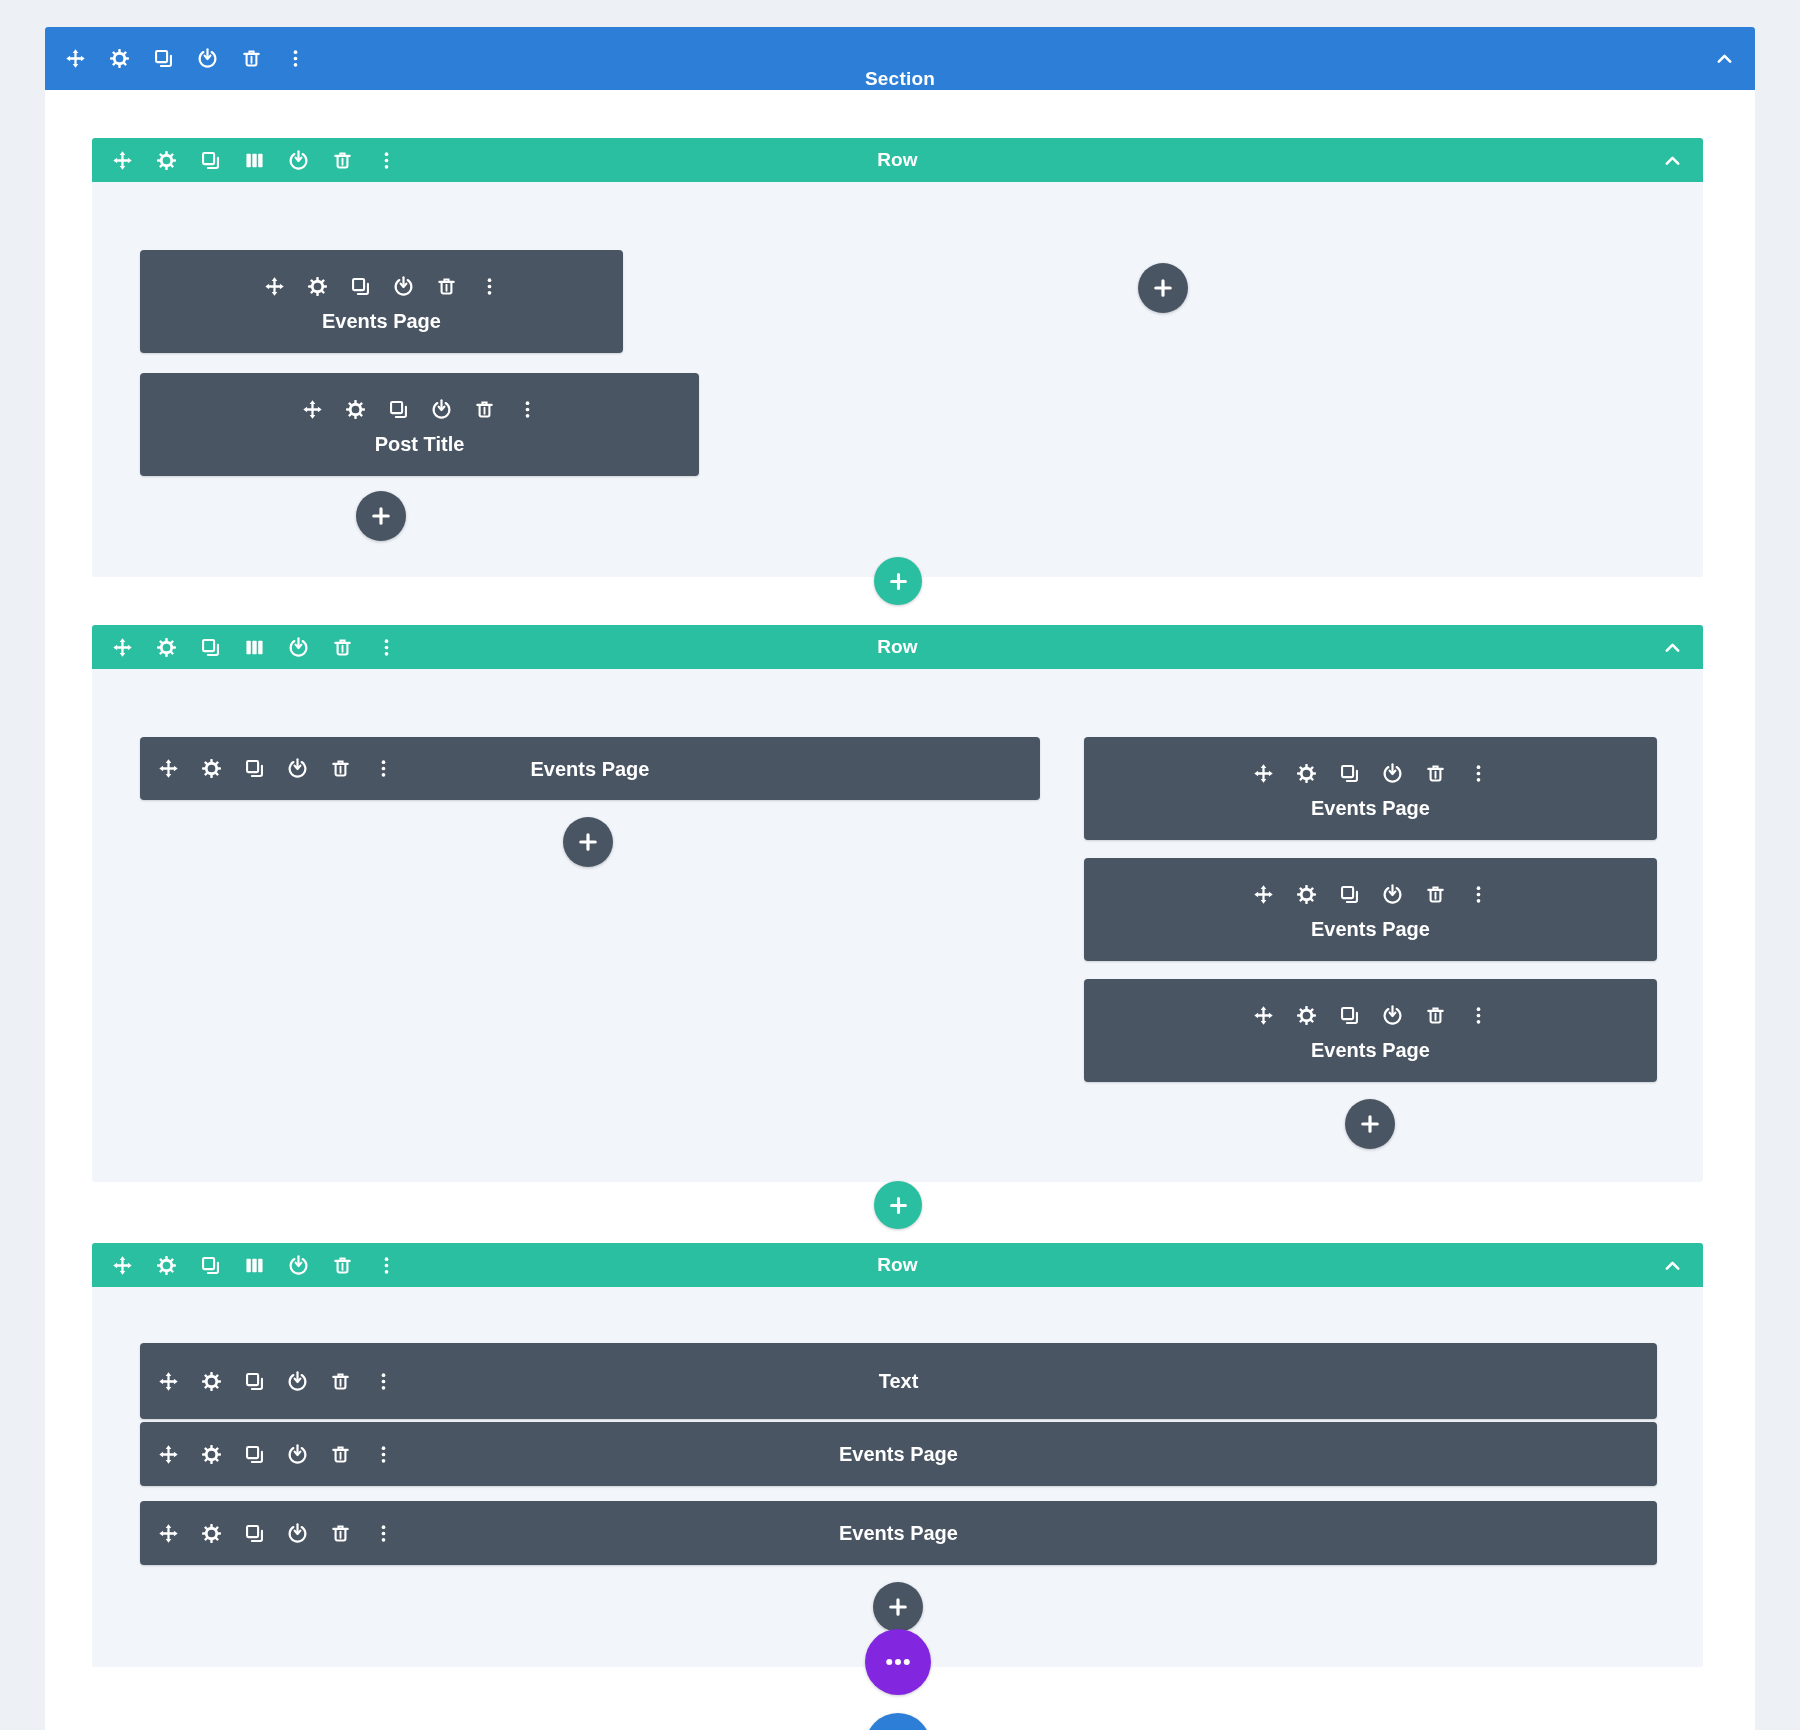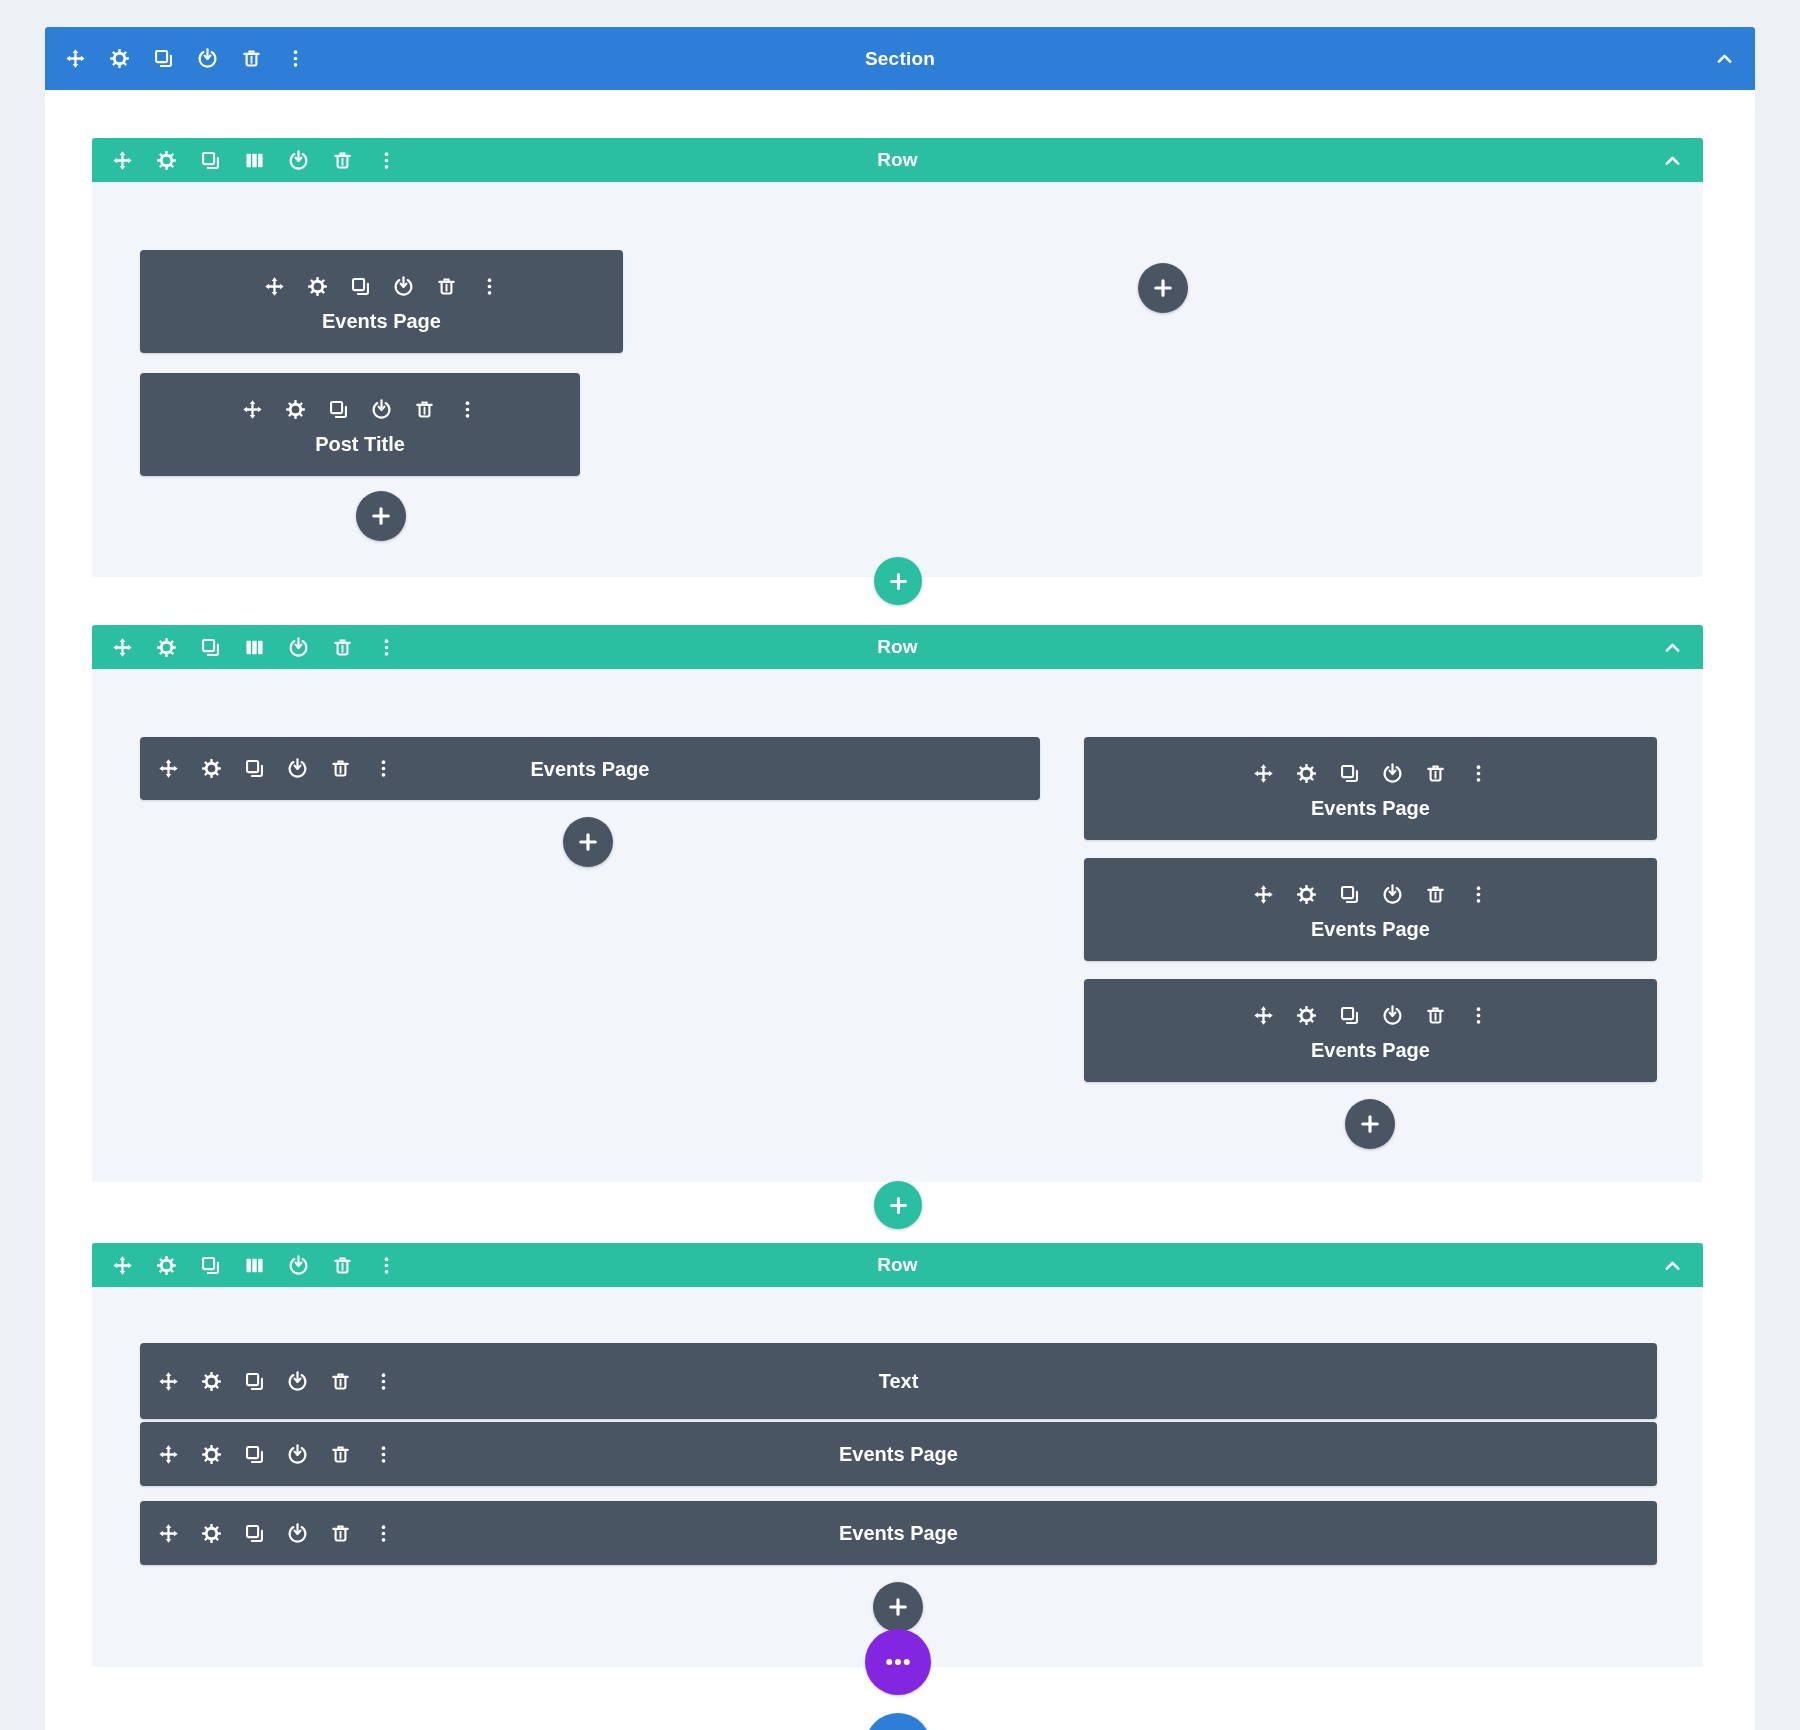--- a/index.html
+++ b/index.html
@@ -1,19 +1,19 @@
 <!DOCTYPE html>
 <html style="--c-blue: #2d7ed6; --c-green: #2abfa0; --c-slate: #4a5563; --c-purple: #8326e0; --c-page-bg: #edf1f6; --c-row-bg: #f2f5f9; --c-section-bg: #ffffff;"><head>
 <meta charset="utf-8">
 <style>
   html,body{margin:0;padding:0;background:var(--c-page-bg,#edf1f6);font-family:"Liberation Sans",sans-serif;}
   .canvas{position:relative;width:1800px;height:1730px;overflow:hidden;background:var(--c-page-bg,#edf1f6);}
   .section{position:absolute;left:45px;top:27px;width:1710px;height:1703px;background:var(--c-section-bg,#fff);}
   .bar{position:absolute;left:0;top:0;right:0;height:63px;display:flex;align-items:center;justify-content:center;border-radius:3px 3px 0 0;}
-  .bar-blue{background:var(--c-blue,#2d7ed6);}
+  .bar-blue{background:var(--c-blue,#2d7ed6);align-items:flex-end;}
   .bar-green{height:44px;background:var(--c-green,#2abfa0);}
   .bar-label{color:#fff;font-size:19px;font-weight:700;letter-spacing:.2px;}
   .tools{position:absolute;left:20px;top:0;bottom:0;display:flex;align-items:center;gap:23px;}
   .chev{position:absolute;right:20px;top:0;bottom:0;display:flex;align-items:center;}
   .icb{width:21px;height:21px;display:block;cursor:pointer;}
   .icb svg{width:100%;height:100%;display:block;}
   .rowwrap{position:absolute;background:var(--c-row-bg,#f2f5f9);border-radius:3px;}
   .row1{left:47px;top:111px;width:1611px;height:439px;}
   .row2{left:47px;top:598px;width:1611px;height:557px;}
   .row3{left:47px;top:1216px;width:1611px;height:424px;}
@@ -220,21 +220,21 @@
             </span>
           <span class="icb">
               <svg viewBox="0 0 24 24">
                 <use href="#i-dotsv"></use>
               </svg>
             </span>
         </div>
         <span class="m-title">Events Page</span>
       </div>
 
-      <div class="module m-stacked" style="left:48px;top:235px;width:440px;height:103px;">
+      <div class="module m-stacked" style="left:48px;top:235px;width:559px;height:103px;">
         <div class="mtools">
           <span class="icb">
               <svg viewBox="0 0 24 24">
                 <use href="#i-move"></use>
               </svg>
             </span>
           <span class="icb">
               <svg viewBox="0 0 24 24">
                 <use href="#i-gear"></use>
               </svg>

